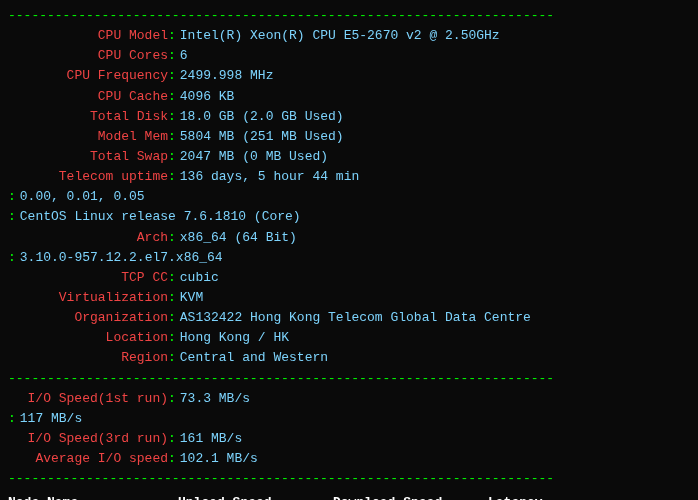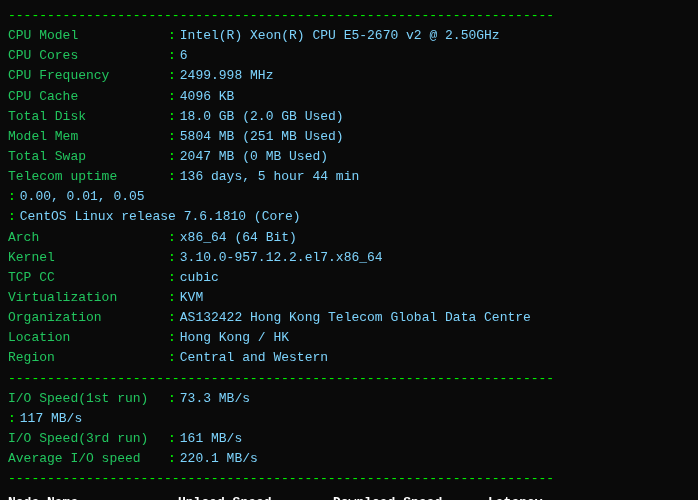--- a/index.html
+++ b/index.html
@@ -19,22 +19,23 @@
     }
     .divider {
       color: #00ff00;
       letter-spacing: 0px;
     }
     .row {
       display: flex;
       flex-direction: row;
     }
     .label {
-      color: #22c55e;
+      color: #ef4444;
       min-width: 160px;
+      text-align: right;
     }
     .colon {
       color: #00ff00;
       margin-right: 4px;
     }
     .value {
       color: #7dd3fc;
     }
     .table-header {
       display: flex;
@@ -103,21 +104,20 @@
     <div class="row">
       <span class="colon">: </span>
       <span class="value">CentOS Linux release 7.6.1810 (Core)</span>
     </div>
     <div class="row">
       <span class="label">Arch</span>
       <span class="colon">: </span>
       <span class="value">x86_64 (64 Bit)</span>
     </div>
     <div class="row">
-      <span class="label">Kernel</span>
       <span class="colon">: </span>
       <span class="value">3.10.0-957.12.2.el7.x86_64</span>
     </div>
     <div class="row">
       <span class="label">TCP CC</span>
       <span class="colon">: </span>
       <span class="value">cubic</span>
     </div>
     <div class="row">
       <span class="label">Virtualization</span>
@@ -154,21 +154,21 @@
       <span class="value">117 MB/s</span>
     </div>
     <div class="row">
       <span class="label">I/O Speed(3rd run)</span>
       <span class="colon">: </span>
       <span class="value">161 MB/s</span>
     </div>
     <div class="row">
       <span class="label">Average I/O speed</span>
       <span class="colon">: </span>
-      <span class="value">220.1 MB/s</span>
+      <span class="value">102.1 MB/s</span>
     </div>
   </div>
 
 <div class="divider" id="mid-divider2">----------------------------------------------------------------------</div>
 
 <div>
   <div class="table-header">
     <span class="th th-node" id="th-node">Node Name</span>
     <span class="th th-upload" id="th-upload">Upload Speed</span>
     <span class="th th-download" id="th-download">Download Speed</span>

